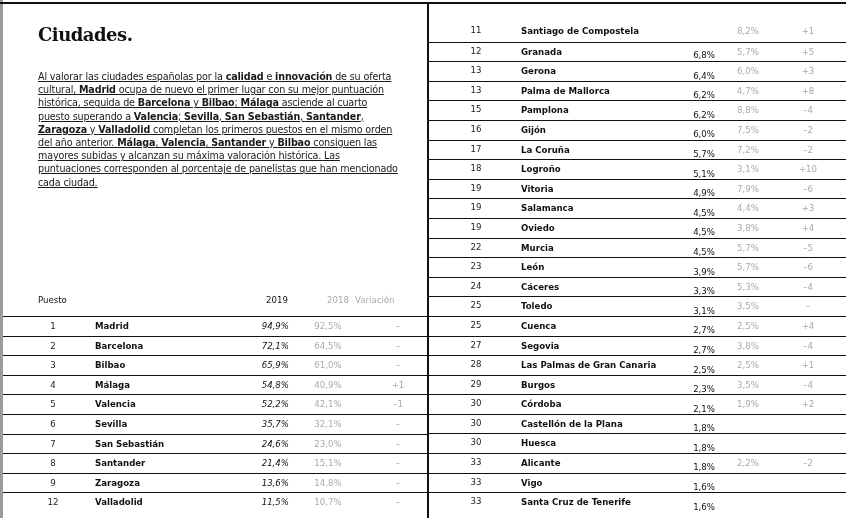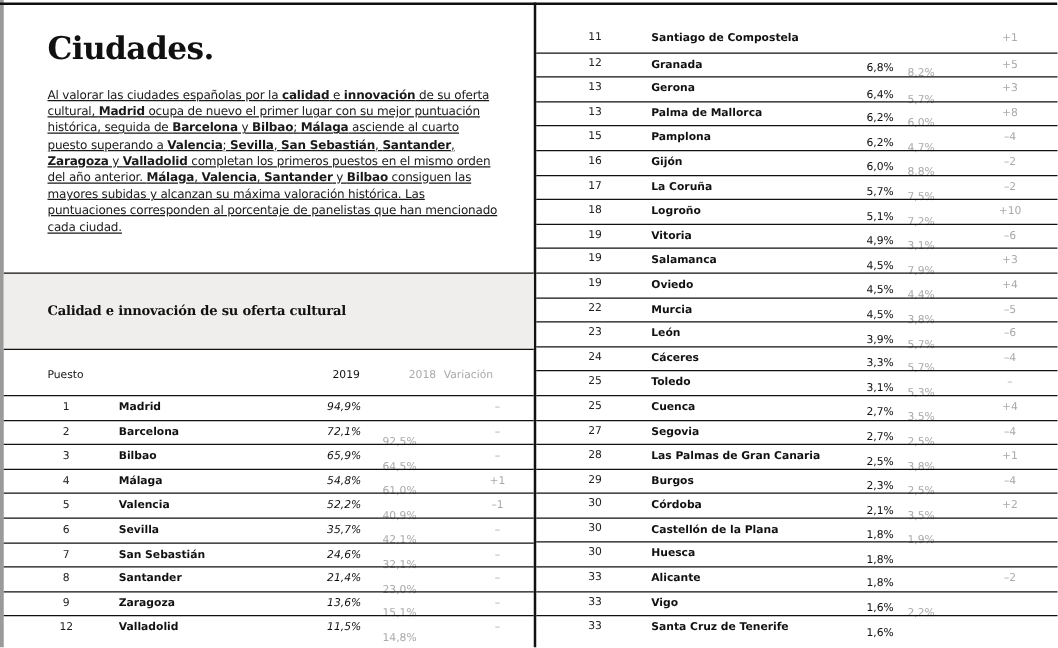--- a/index.html
+++ b/index.html
@@ -9,21 +9,21 @@
     position: relative;
   }
   .page { position: absolute; left: 0; top: 0; width: 846px; height: 518px; }
   .left-edge { position: absolute; left: 0; top: 0; width: 3px; height: 518px; background: #9a9a9a; }
   .top-rule { position: absolute; left: 0; top: 2px; width: 846px; height: 2px; background: #111; }
   .vdivider { position: absolute; left: 427px; top: 2px; width: 2px; height: 516px; background: #111; }
 
   .left { position: absolute; left: 3px; top: 4px; width: 424px; height: 514px; }
   .title {
     position: absolute; left: 35px; top: 20px;
-    font-family: "DejaVu Serif", serif; font-weight: bold; font-size: 25px; letter-spacing: -0.5px;
+    font-family: "DejaVu Serif", serif; font-weight: bold; font-size: 18px; letter-spacing: -0.5px;
   }
   .intro {
     position: absolute; left: 35px; top: 66px; width: 360px;
     font-size: 9.6px; line-height: 13.2px; color: #1a1a1a; letter-spacing: -0.15px; text-decoration: underline;
   }
   .intro b { font-weight: bold; }
 
   .section-band {
     position: absolute; left: 0; top: 214px; width: 424px; height: 62px;
     background: #efeeec; border-top: 1.5px solid #111; border-bottom: 1.5px solid #111;
@@ -44,21 +44,21 @@
   .table-left { position: absolute; left: 0; top: 312px; width: 424px; }
   .table-right { position: absolute; left: 429px; top: 22px; width: 456px; }
 
   .row {
     position: relative; height: 19.6px; border-top: 1.3px solid #111; font-size: 8.6px;
   }
   .row span { position: absolute; top: 4px; white-space: nowrap; }
   .c-pos { width: 30px; text-align: center; color: #222; }
   .c-city { font-weight: bold; color: #111; }
   .c-2019 { text-align: right; width: 50px; color: #111; }
-  .c-2018 { text-align: left; width: 44px; color: #aaa; margin-top: 28px; }
+  .c-2018 { text-align: center; width: 44px; color: #aaa; }
   .c-var { text-align: center; width: 30px; color: #aaa; }
 
   .table-left .c-pos { left: 35px; }
   .table-left .c-city { left: 92px; }
   .table-left .c-2019 { left: 236px; font-style: italic; }
   .table-left .c-2018 { left: 303px; }
   .table-left .c-var { left: 380px; }
 
   .table-right .c-pos { left: 32px; top: 3px; }
   .table-right .c-city { left: 92px; }
@@ -72,23 +72,20 @@
 
 <div class="page">
   <div class="left-edge"></div>
   <div class="top-rule"></div>
   <div class="vdivider"></div>
 
   <div class="left">
     <h1 class="title">Ciudades.</h1>
     <p class="intro" id="intro"><span>Al valorar las ciudades españolas por la </span><b>calidad</b><span> e </span><b>innovación</b><span> de su oferta cultural, </span><b>Madrid</b><span> ocupa de nuevo el primer lugar con su mejor puntuación histórica, seguida de </span><b>Barcelona</b><span> y </span><b>Bilbao</b><span>; </span><b>Málaga</b><span> asciende al cuarto puesto superando a </span><b>Valencia</b><span>; </span><b>Sevilla</b><span>, </span><b>San Sebastián</b><span>, </span><b>San­tander</b><span>, </span><b>Zaragoza</b><span> y </span><b>Valladolid</b><span> completan los primeros puestos en el mismo orden del año anterior. </span><b>Málaga</b><span>, </span><b>Valencia</b><span>, </span><b>Santander</b><span> y </span><b>Bilbao</b><span> consiguen las mayores subidas y alcanzan su máxima valoración histó­rica. Las puntuaciones corresponden al porcentaje de panelistas que han mencionado cada ciudad.</span></p>
 
-    <div class="section-band">
-      <h2 class="section-title">Calidad e innovación de su oferta cultural</h2>
-    </div>
 
     <div class="thead">
       <span class="th-puesto">Puesto</span>
       <span class="th-2019">2019</span>
       <span class="th-2018">2018</span>
       <span class="th-var">Variación</span>
     </div>
 
     <div class="table-left" id="table-left">
         <div class="row">

